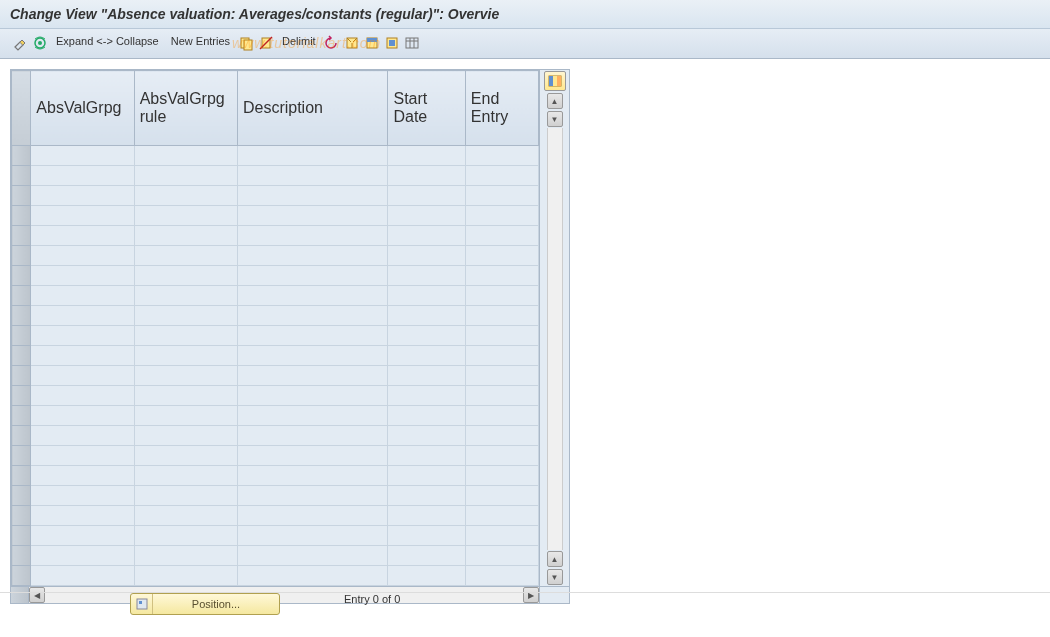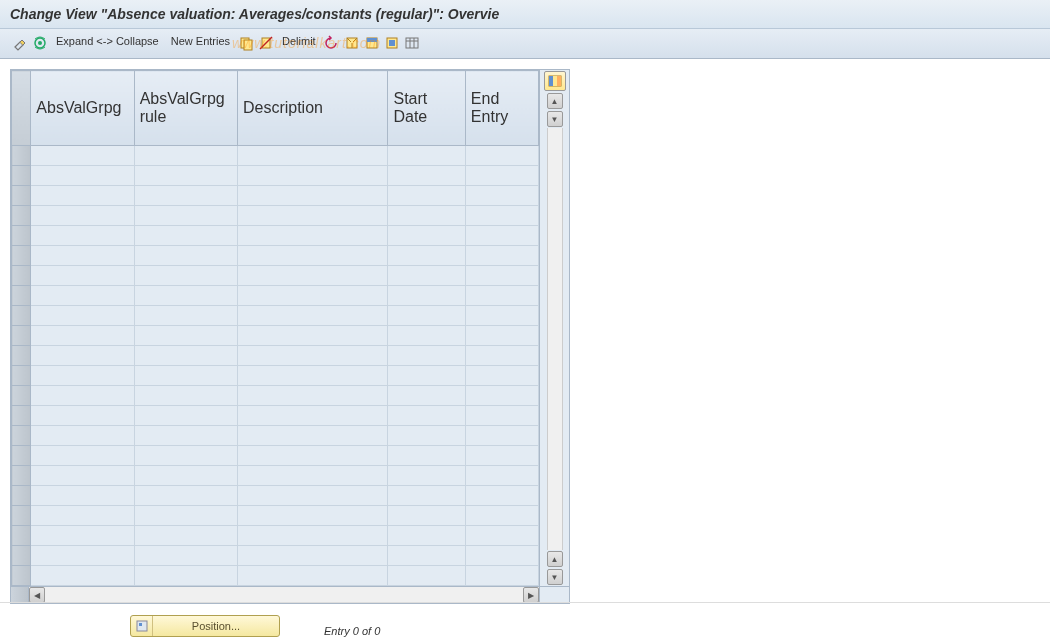--- a/index.html
+++ b/index.html
@@ -169,25 +169,25 @@
       color:#555;
       cursor:pointer;
       border-radius: 2px;
     }
     .hscroll-side { width: 30px; border-left:1px solid #aab8c8; }
     .footer-bar {
       position: absolute;
       bottom: 0;
       left: 0;
       right: 0;
-      height: 35px;
-      display: flex;
-      align-items: flex-end;
+      height: 45px;
+      display: flex;
+      align-items: flex-start;
       padding: 0 10px;
-      gap: 12px;
+      gap: 4px;
       border-top: 1px solid #ddd;
     }
     .position-btn {
       display: flex;
       align-items: center;
       border: 1px solid #b0a050;
       background: linear-gradient(to bottom, #fff8d8 0%, #f5e8a0 100%);
       height: 22px;
       border-radius: 3px;
       margin-left: 120px;
@@ -200,24 +200,23 @@
       border-right: 1px solid #d0c080;
       display:flex;align-items:center;justify-content:center;
     }
     .position-btn .pos-label {
       flex: 1;
       text-align: center;
       font-size: 11px;
       color: #5a5030;
     }
     .entry-text {
-      margin-left: 32px;
+      margin-left: 60px;
       font-size: 11px;
       color: #333;
-      font-style: italic;
     }
     svg { display: block; }
   </style>
 </head>
 <body>
 
 <div class="title-bar">Change View "Absence valuation: Averages/constants (regular)": Overvie</div>
 
 <div class="toolbar">
   <span class="icon-btn">

